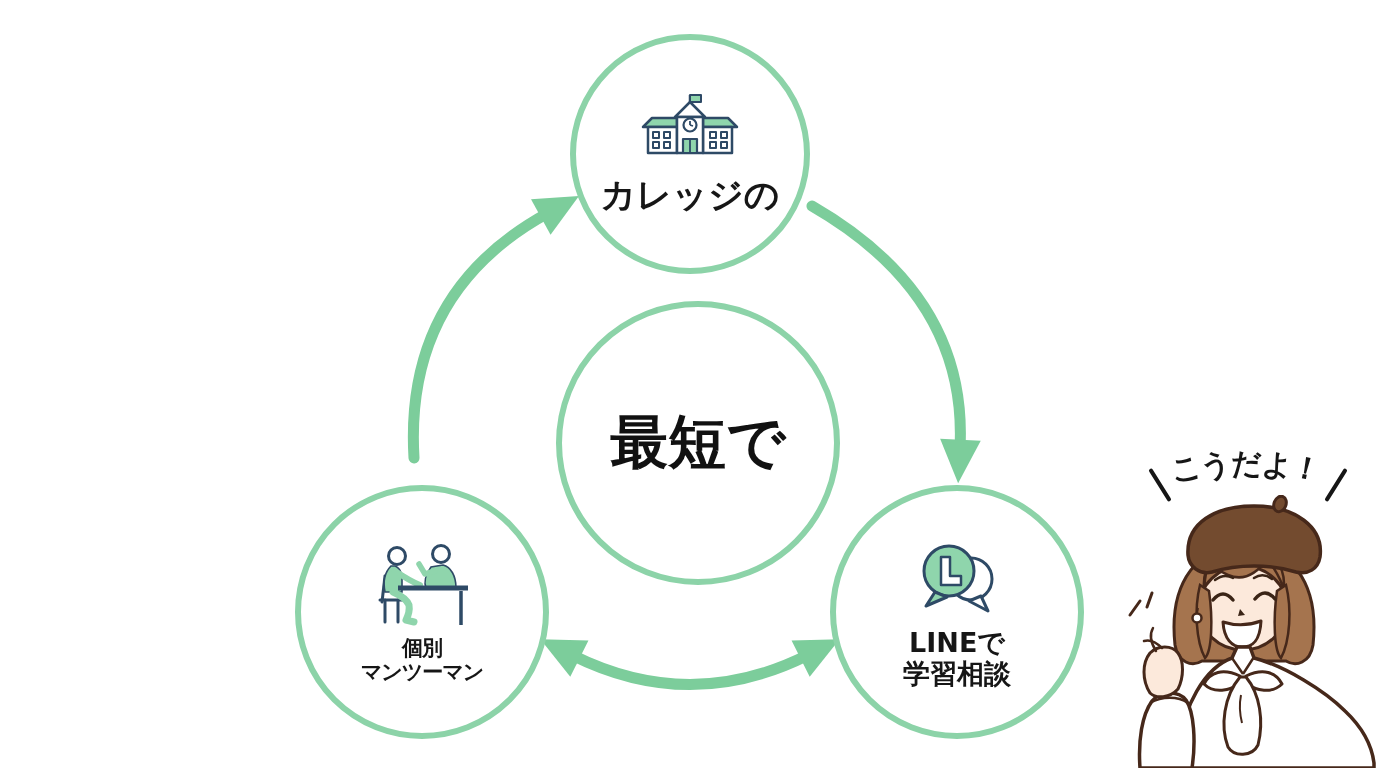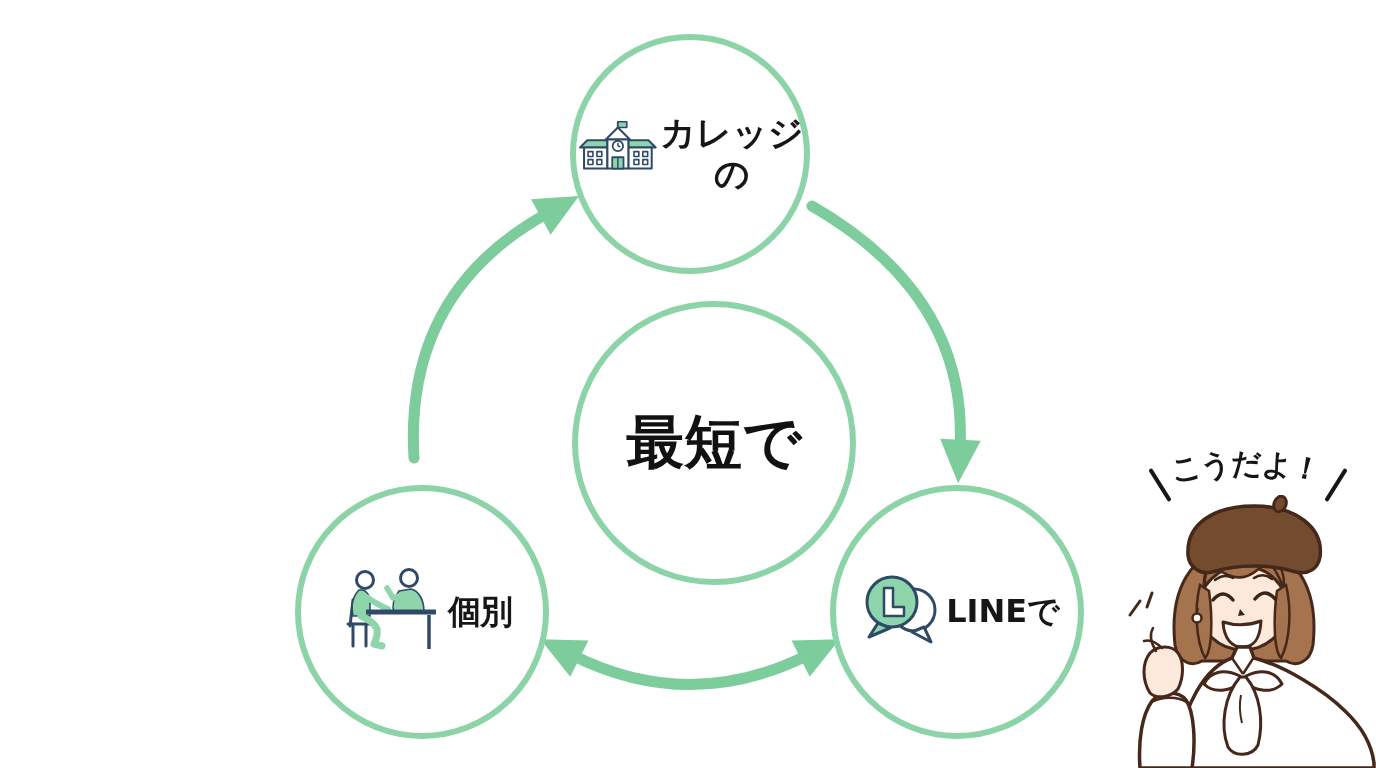--- a/index.html
+++ b/index.html
@@ -3,31 +3,31 @@
 <meta charset="utf-8">
 <style>
   html,body{margin:0;padding:0;background:#fff;}
   .canvas{
     position:relative;width:1376px;height:768px;overflow:hidden;background:#ffffff;
     font-family:"DejaVu Sans","Liberation Sans",sans-serif;color:#1a1a1a;
   }
   .arrows{position:absolute;left:0;top:0;width:1376px;height:768px;pointer-events:none;}
   .circle{
     position:absolute;border:6px solid #8CD3A8;border-radius:50%;background:#fff;
-    display:flex;flex-direction:row;align-items:center;justify-content:center;
+    display:flex;flex-direction:column;align-items:center;justify-content:center;
     box-sizing:border-box;text-align:center;
   }
   .node-top{left:570px;top:34px;width:240px;height:240px;}
-  .node-center{left:572px;top:301px;width:284px;height:284px;text-align:right;}
+  .node-center{left:556px;top:301px;width:284px;height:284px;text-align:right;}
   .node-left{left:295px;top:485px;width:254px;height:254px;}
   .node-right{left:830px;top:485px;width:254px;height:254px;}
   .node-label{font-weight:800;line-height:1.16;color:#161616;letter-spacing:0px;}
   .node-top .node-label{font-size:35px;}
-  .node-left .node-label{font-size:33px;letter-spacing:-1px;}
-  .node-right .node-label{font-size:32px;}
+  .node-left .node-label{font-size:21px;letter-spacing:-1px;}
+  .node-right .node-label{font-size:27px;}
   .center-text{font-weight:900;font-size:58px;line-height:1.3;color:#111;}
   .node-icon{margin-bottom:8px;}
   
   .speech{
     position:absolute;left:1148px;top:444px;width:196px;text-align:center;
     font-size:30px;font-weight:900;color:#161616;white-space:nowrap;
   }
   .speech span{display:inline-block;}
   .shout-bar{position:absolute;width:4px;height:38px;background:#161616;border-radius:2px;}
   .bar-left{left:1158px;top:466px;transform:rotate(-32deg);}
@@ -105,33 +105,35 @@
 
       <circle cx="77" cy="14" r="8.5" fill="#fff" stroke="#2E4A66" stroke-width="3"></circle>
       <path d="M67,27 C61,35 60,43 62,48 L92,48 C92,36 87,27 79,25 Z" fill="#8FD5AC" stroke="#2E4A66" stroke-width="1.6"></path>
       <path d="M71,31 L61,34 L55,24" fill="none" stroke="#8FD5AC" stroke-width="5.5" stroke-linecap="round" stroke-linejoin="round"></path>
 
       <path d="M34,48 H104" stroke="#2E4A66" stroke-width="5"></path>
       <path d="M97,51 V85" stroke="#2E4A66" stroke-width="3.5"></path>
     </svg>
     <div class="node-label">
       <div>個別</div>
+      <div>マンツーマン</div>
     </div>
   </div>
 
   <div class="circle node-right">
     <svg class="node-icon" width="92" height="84" viewBox="0 0 92 84">
       <circle cx="60" cy="44" r="21" fill="#fff" stroke="#2E4A66" stroke-width="3"></circle>
       <path d="M70,61 L77,76 L58,66 Z" fill="#fff" stroke="#2E4A66" stroke-width="3" stroke-linejoin="round"></path>
       <circle cx="38" cy="36" r="25" fill="#8FD5AC" stroke="#2E4A66" stroke-width="3"></circle>
       <path d="M24,57 L15,71 L36,62 Z" fill="#8FD5AC" stroke="#2E4A66" stroke-width="3" stroke-linejoin="round"></path>
       <path d="M30,22 V50 H50 V41 H39 V22 Z" fill="#fff" stroke="#2E4A66" stroke-width="2.5" stroke-linejoin="round"></path>
     </svg>
     <div class="node-label">
       <div>LINEで</div>
+      <div>学習相談</div>
     </div>
   </div>
 
   <div class="speech"><span style="transform: rotate(-12deg) translateY(4.4px);">こ</span><span style="transform: rotate(-6deg) translateY(1.1px);">う</span><span style="transform: rotate(0deg) translateY(0px);">だ</span><span style="transform: rotate(6deg) translateY(1.1px);">よ</span><span style="transform: rotate(12deg) translateY(4.4px);">！</span></div>
   <div class="shout-bar bar-left"></div>
   <div class="shout-bar bar-right"></div>
 
   <svg class="character" viewBox="0 0 256 273">
 
     <g stroke="#46281A" stroke-width="3" stroke-linecap="round">

